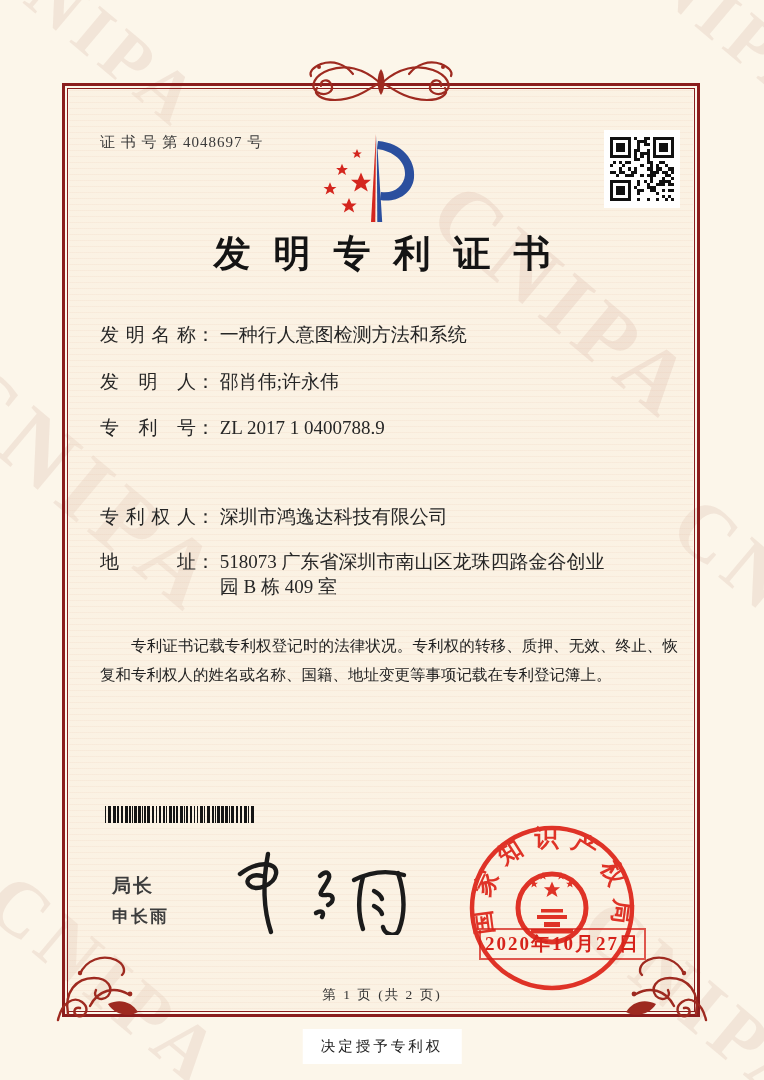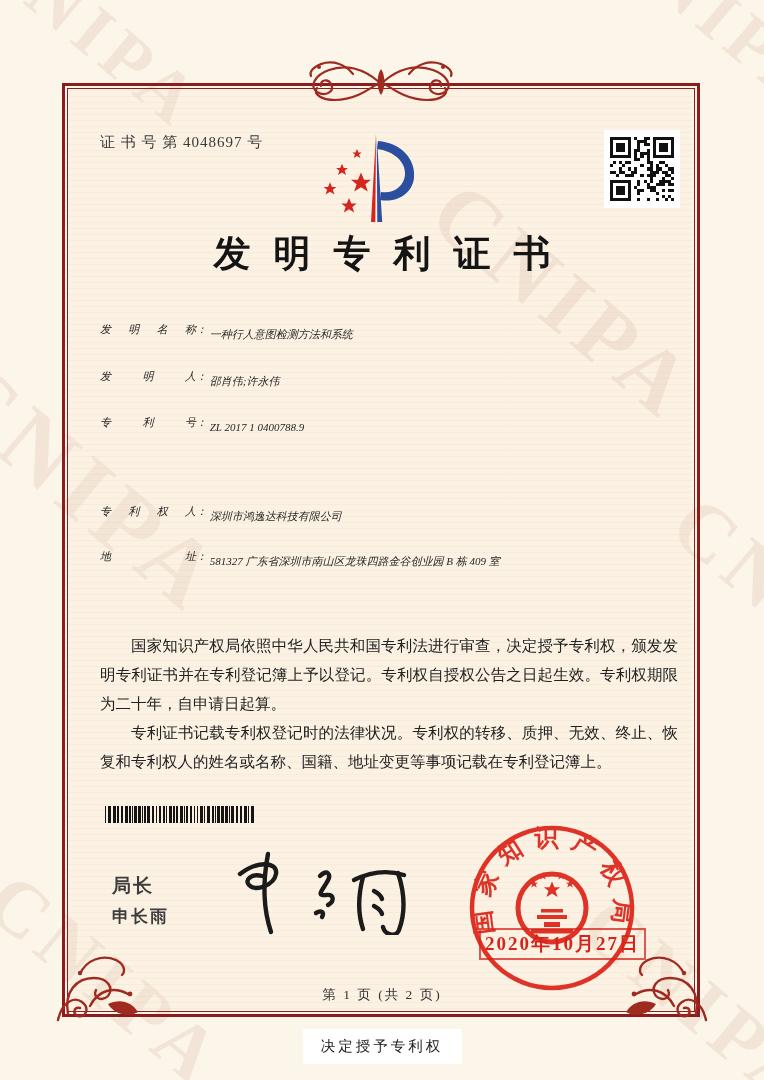--- a/index.html
+++ b/index.html
@@ -24,21 +24,21 @@
 
   
   .cert-no{position:absolute;left:100px;top:133px;font-size:15px;color:#3a3a3a;letter-spacing:1px;}
   .logo{position:absolute;left:322px;top:128px;}
   .qr-wrap{position:absolute;left:604px;top:130px;width:76px;height:78px;background:#fff;
            display:flex;align-items:center;justify-content:center;}
   .title{position:absolute;left:0;right:0;top:229px;text-align:center;font-size:37px;font-weight:bold;
          color:#141414;letter-spacing:23px;}
   .title span{margin-right:-23px;}
 
-  .row{position:absolute;left:100px;font-size:11px;color:#262626;font-style:italic;}
+  .row{position:absolute;left:100px;font-size:19px;color:#262626;}
   .lbl{display:inline-block;width:96px;text-align:justify;text-align-last:justify;vertical-align:top;}
   .colon{vertical-align:top;}
   .val{display:inline-block;max-width:396px;vertical-align:top;line-height:25px;word-break:break-all;}
   .row2col .pair2{position:absolute;left:298px;top:0;white-space:nowrap;}
 
   .paras{position:absolute;left:100px;top:631px;width:578px;font-size:15.5px;color:#222;
          text-align:justify;line-height:29px;}
   .paras p{margin:0;text-indent:31px;}
 
   .barcode{position:absolute;left:105px;top:806px;width:190px;height:17px;overflow:hidden;white-space:nowrap;}
@@ -265,27 +265,26 @@
   <div class="row" style="top:415px;">
     <span class="lbl">专利号</span><span class="colon">：</span>
     <span class="val">ZL 2017 1 0400788.9</span>
   </div>
   <div class="row" style="top:504px;">
     <span class="lbl">专利权人</span><span class="colon">：</span>
     <span class="val">深圳市鸿逸达科技有限公司</span>
   </div>
   <div class="row" style="top:549px;">
     <span class="lbl">地址</span><span class="colon">：</span>
-    <span class="val">581327 广东省深圳市南山区龙珠四路金谷创业园 B 栋 409 室</span>
+    <span class="val">518073 广东省深圳市南山区龙珠四路金谷创业园 B 栋 409 室</span>
   </div>
   <div class="row row2col" style="top:597px;width:578px;">
   </div>
 
   <div class="paras">
-    <p>国家知识产权局依照中华人民共和国专利法进行审查，决定授予专利权，颁发发明专利证书并在专利登记簿上予以登记。专利权自授权公告之日起生效。专利权期限为二十年，自申请日起算。</p>
     <p>专利证书记载专利权登记时的法律状况。专利权的转移、质押、无效、终止、恢复和专利权人的姓名或名称、国籍、地址变更等事项记载在专利登记簿上。</p>
   </div>
 
   <div class="barcode" id="barcode"><span style="display:inline-block;height:100%;width:1px;background:#141414;margin-right:2px"></span><span style="display:inline-block;height:100%;width:3px;background:#141414;margin-right:2px"></span><span style="display:inline-block;height:100%;width:3px;background:#141414;margin-right:1px"></span><span style="display:inline-block;height:100%;width:2px;background:#141414;margin-right:2px"></span><span style="display:inline-block;height:100%;width:2px;background:#141414;margin-right:2px"></span><span style="display:inline-block;height:100%;width:3px;background:#141414;margin-right:1px"></span><span style="display:inline-block;height:100%;width:2px;background:#141414;margin-right:1px"></span><span style="display:inline-block;height:100%;width:1px;background:#141414;margin-right:1px"></span><span style="display:inline-block;height:100%;width:3px;background:#141414;margin-right:1px"></span><span style="display:inline-block;height:100%;width:3px;background:#141414;margin-right:1px"></span><span style="display:inline-block;height:100%;width:1px;background:#141414;margin-right:1px"></span><span style="display:inline-block;height:100%;width:2px;background:#141414;margin-right:1px"></span><span style="display:inline-block;height:100%;width:3px;background:#141414;margin-right:2px"></span><span style="display:inline-block;height:100%;width:2px;background:#141414;margin-right:2px"></span><span style="display:inline-block;height:100%;width:1px;background:#141414;margin-right:2px"></span><span style="display:inline-block;height:100%;width:2px;background:#141414;margin-right:2px"></span><span style="display:inline-block;height:100%;width:2px;background:#141414;margin-right:1px"></span><span style="display:inline-block;height:100%;width:1px;background:#141414;margin-right:2px"></span><span style="display:inline-block;height:100%;width:3px;background:#141414;margin-right:1px"></span><span style="display:inline-block;height:100%;width:2px;background:#141414;margin-right:1px"></span><span style="display:inline-block;height:100%;width:2px;background:#141414;margin-right:2px"></span><span style="display:inline-block;height:100%;width:3px;background:#141414;margin-right:1px"></span><span style="display:inline-block;height:100%;width:1px;background:#141414;margin-right:1px"></span><span style="display:inline-block;height:100%;width:2px;background:#141414;margin-right:2px"></span><span style="display:inline-block;height:100%;width:2px;background:#141414;margin-right:2px"></span><span style="display:inline-block;height:100%;width:1px;background:#141414;margin-right:2px"></span><span style="display:inline-block;height:100%;width:1px;background:#141414;margin-right:2px"></span><span style="display:inline-block;height:100%;width:3px;background:#141414;margin-right:1px"></span><span style="display:inline-block;height:100%;width:1px;background:#141414;margin-right:2px"></span><span style="display:inline-block;height:100%;width:3px;background:#141414;margin-right:2px"></span><span style="display:inline-block;height:100%;width:2px;background:#141414;margin-right:1px"></span><span style="display:inline-block;height:100%;width:1px;background:#141414;margin-right:1px"></span><span style="display:inline-block;height:100%;width:3px;background:#141414;margin-right:1px"></span><span style="display:inline-block;height:100%;width:3px;background:#141414;margin-right:1px"></span><span style="display:inline-block;height:100%;width:3px;background:#141414;margin-right:1px"></span><span style="display:inline-block;height:100%;width:1px;background:#141414;margin-right:1px"></span><span style="display:inline-block;height:100%;width:3px;background:#141414;margin-right:2px"></span><span style="display:inline-block;height:100%;width:2px;background:#141414;margin-right:2px"></span><span style="display:inline-block;height:100%;width:2px;background:#141414;margin-right:2px"></span><span style="display:inline-block;height:100%;width:3px;background:#141414;margin-right:1px"></span><span style="display:inline-block;height:100%;width:1px;background:#141414;margin-right:2px"></span><span style="display:inline-block;height:100%;width:3px;background:#141414;margin-right:1px"></span></div>
 
   <div class="director-title">局长</div>
   <div class="director-name">申长雨</div>
 
   <svg class="signature" width="205" height="85" viewBox="0 0 205 85">
     <g stroke="#1b1b1b" stroke-width="4.4" fill="none" stroke-linecap="round" stroke-linejoin="round">

